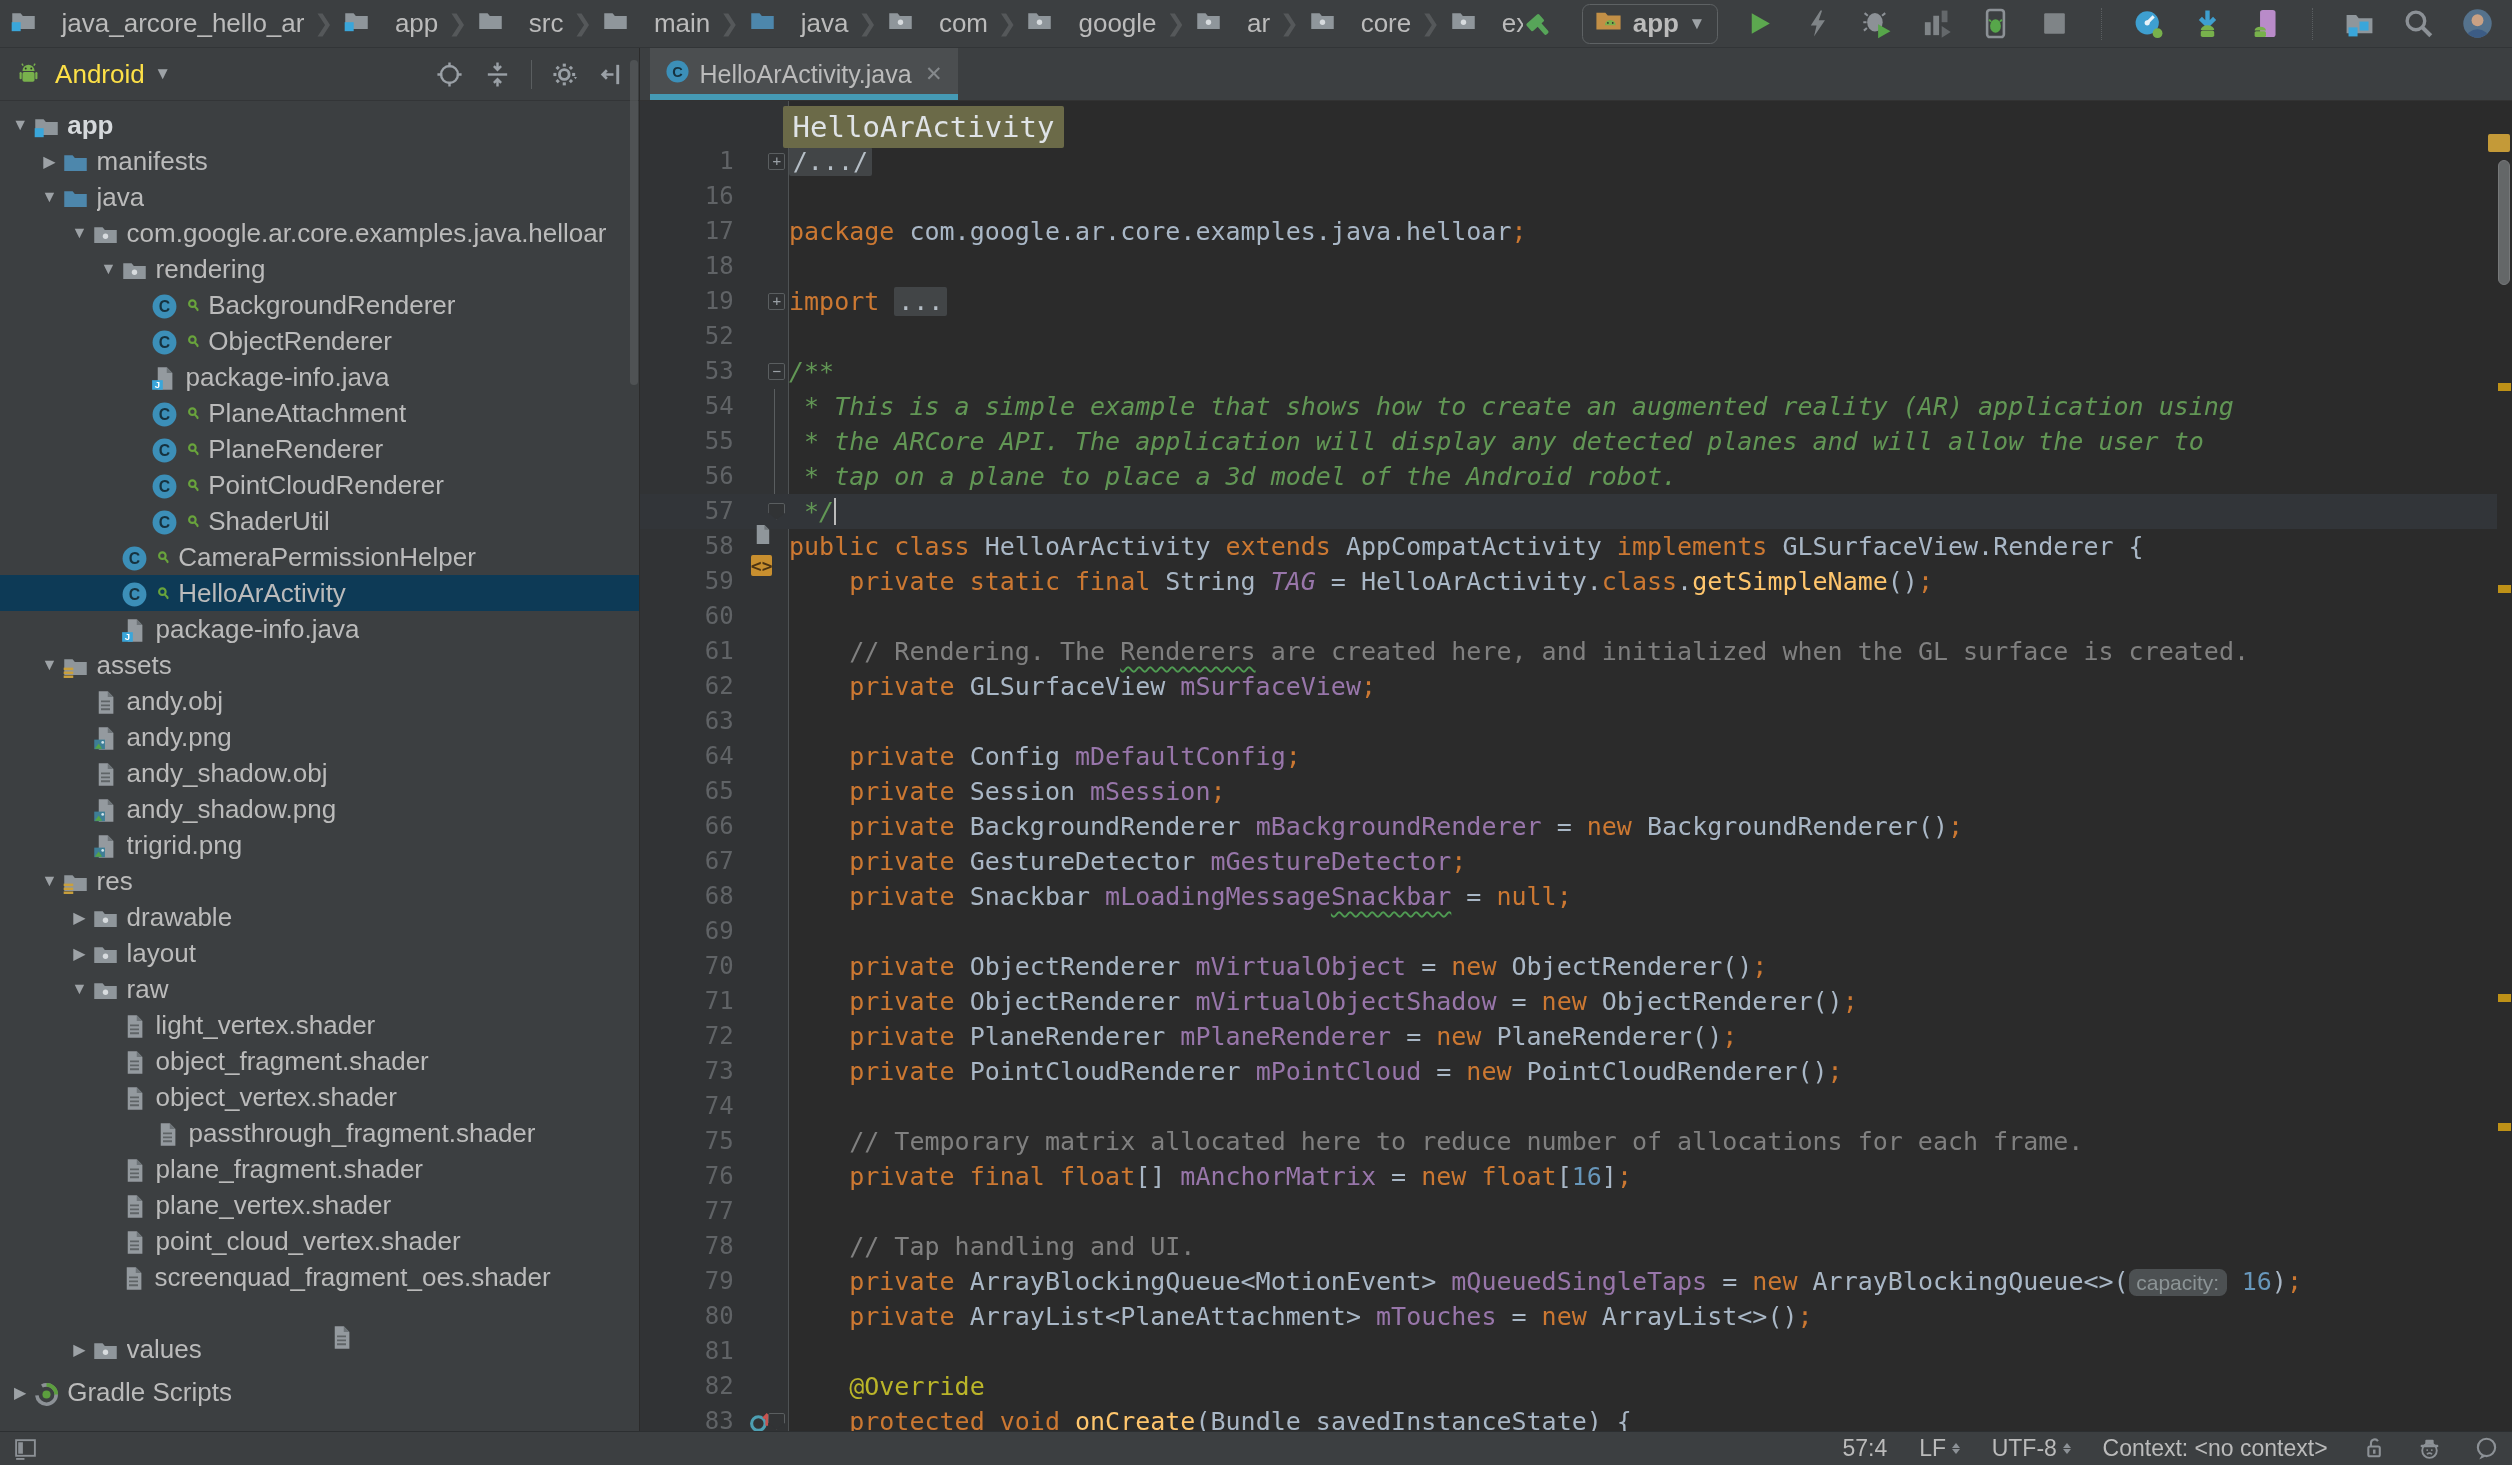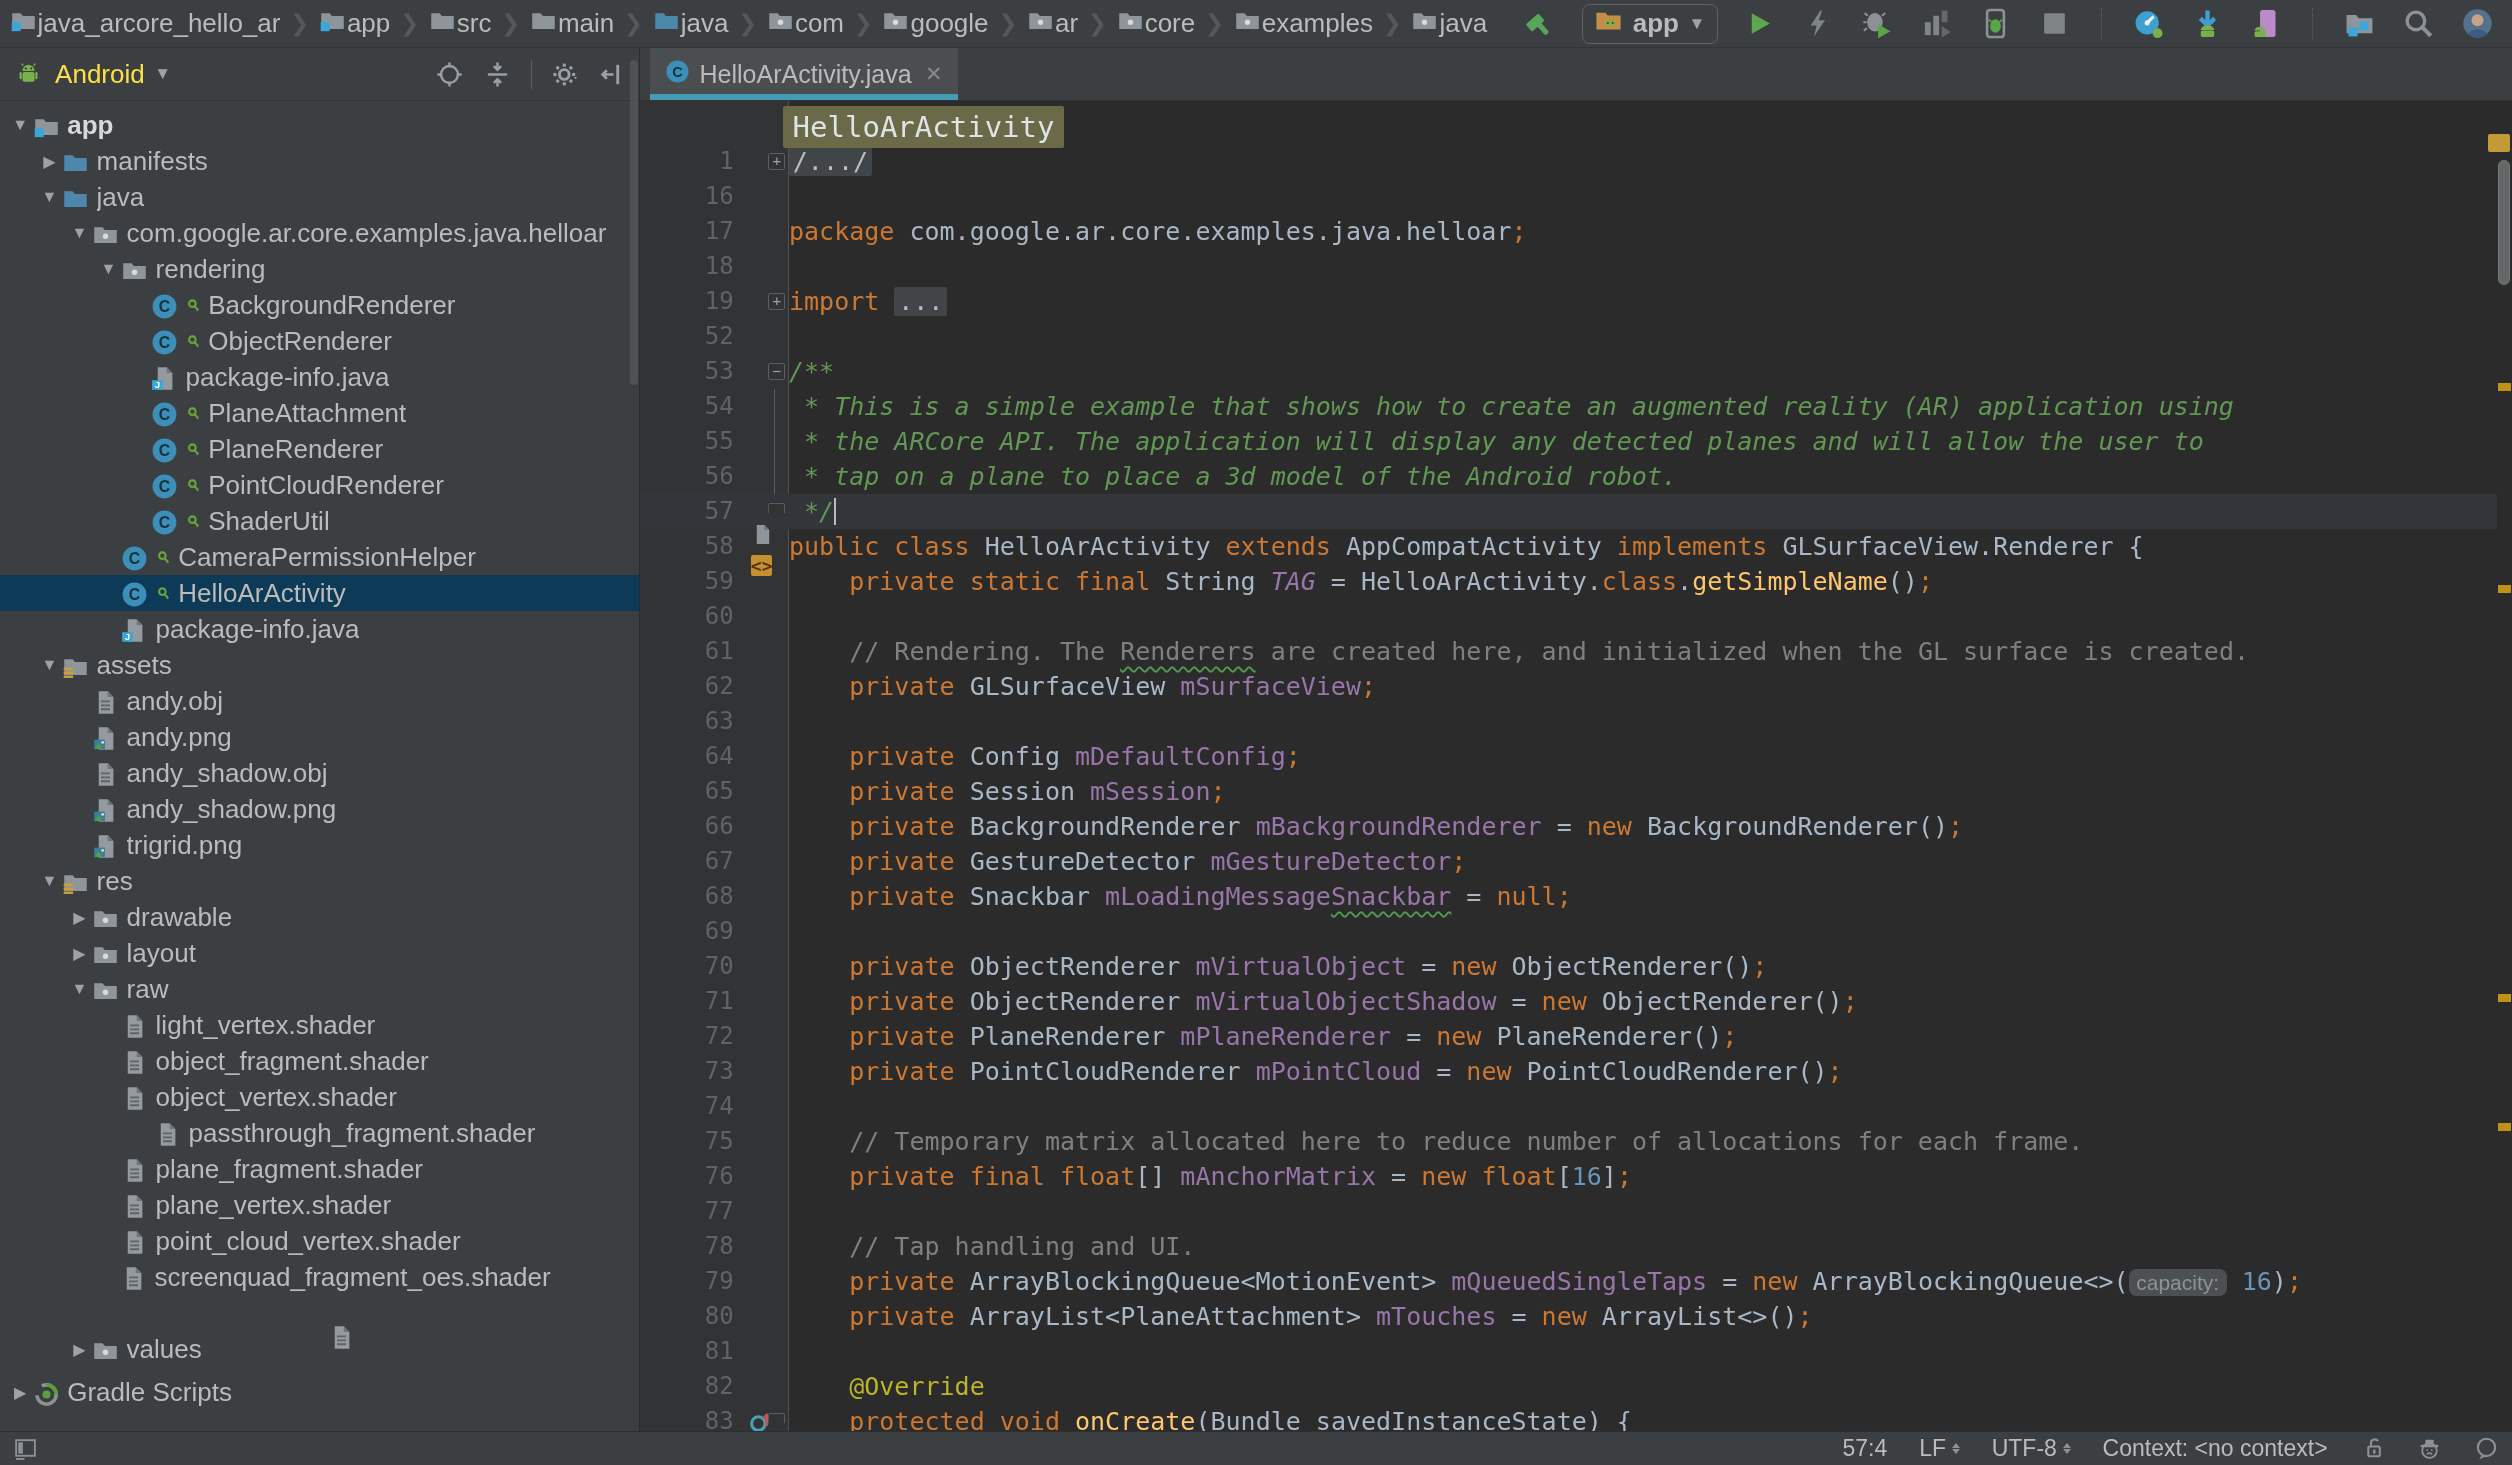--- a/index.html
+++ b/index.html
@@ -4,21 +4,21 @@
 <style>
   * { margin:0; padding:0; box-sizing:border-box; }
   html,body { width:2512px; height:1465px; overflow:hidden; background:#3c3f41;
               font-family:"Liberation Sans", sans-serif; }
   .mono { font-family:"DejaVu Sans Mono", monospace; }
 
   
   #navbar { height:48px; display:flex; align-items:center; background:#3c3f41;
             border-bottom:1px solid #323537; padding:0 9.6px; }
   #breadcrumbs { display:flex; align-items:center; flex:1 1 auto; overflow:hidden; white-space:nowrap; }
-  .crumb { display:flex; align-items:center; gap:1px; color:#bbbbbb; font-size:26px; }
+  .crumb { display:flex; align-items:center; gap:25px; color:#bbbbbb; font-size:26px; }
   .crumb svg { width:27px; height:27px; }
   .chev { color:#55585a; font-size:23px; margin:0 9.6px; }
   #toolbar { display:flex; align-items:center; gap:25px; padding-right:7.6px; }
   .tbtn { display:flex; align-items:center; justify-content:center; width:34px; height:34px; cursor:pointer; }
   .tbtn svg { width:31px; height:31px; }
   .tsep { width:1.9px; height:32px; border-left:1.9px dotted #5a5e60; margin:0 3.8px; }
   #run-config { display:flex; align-items:center; gap:9.6px; border:1.9px solid #5e6264; border-radius:7.6px;
                 height:40px; padding:0 11.5px; color:#bbbbbb; font-size:26px; font-weight:bold; }
   #run-config svg { width:29px; height:29px; }
   .caret-down { color:#9da2a6; font-size:17px; }

